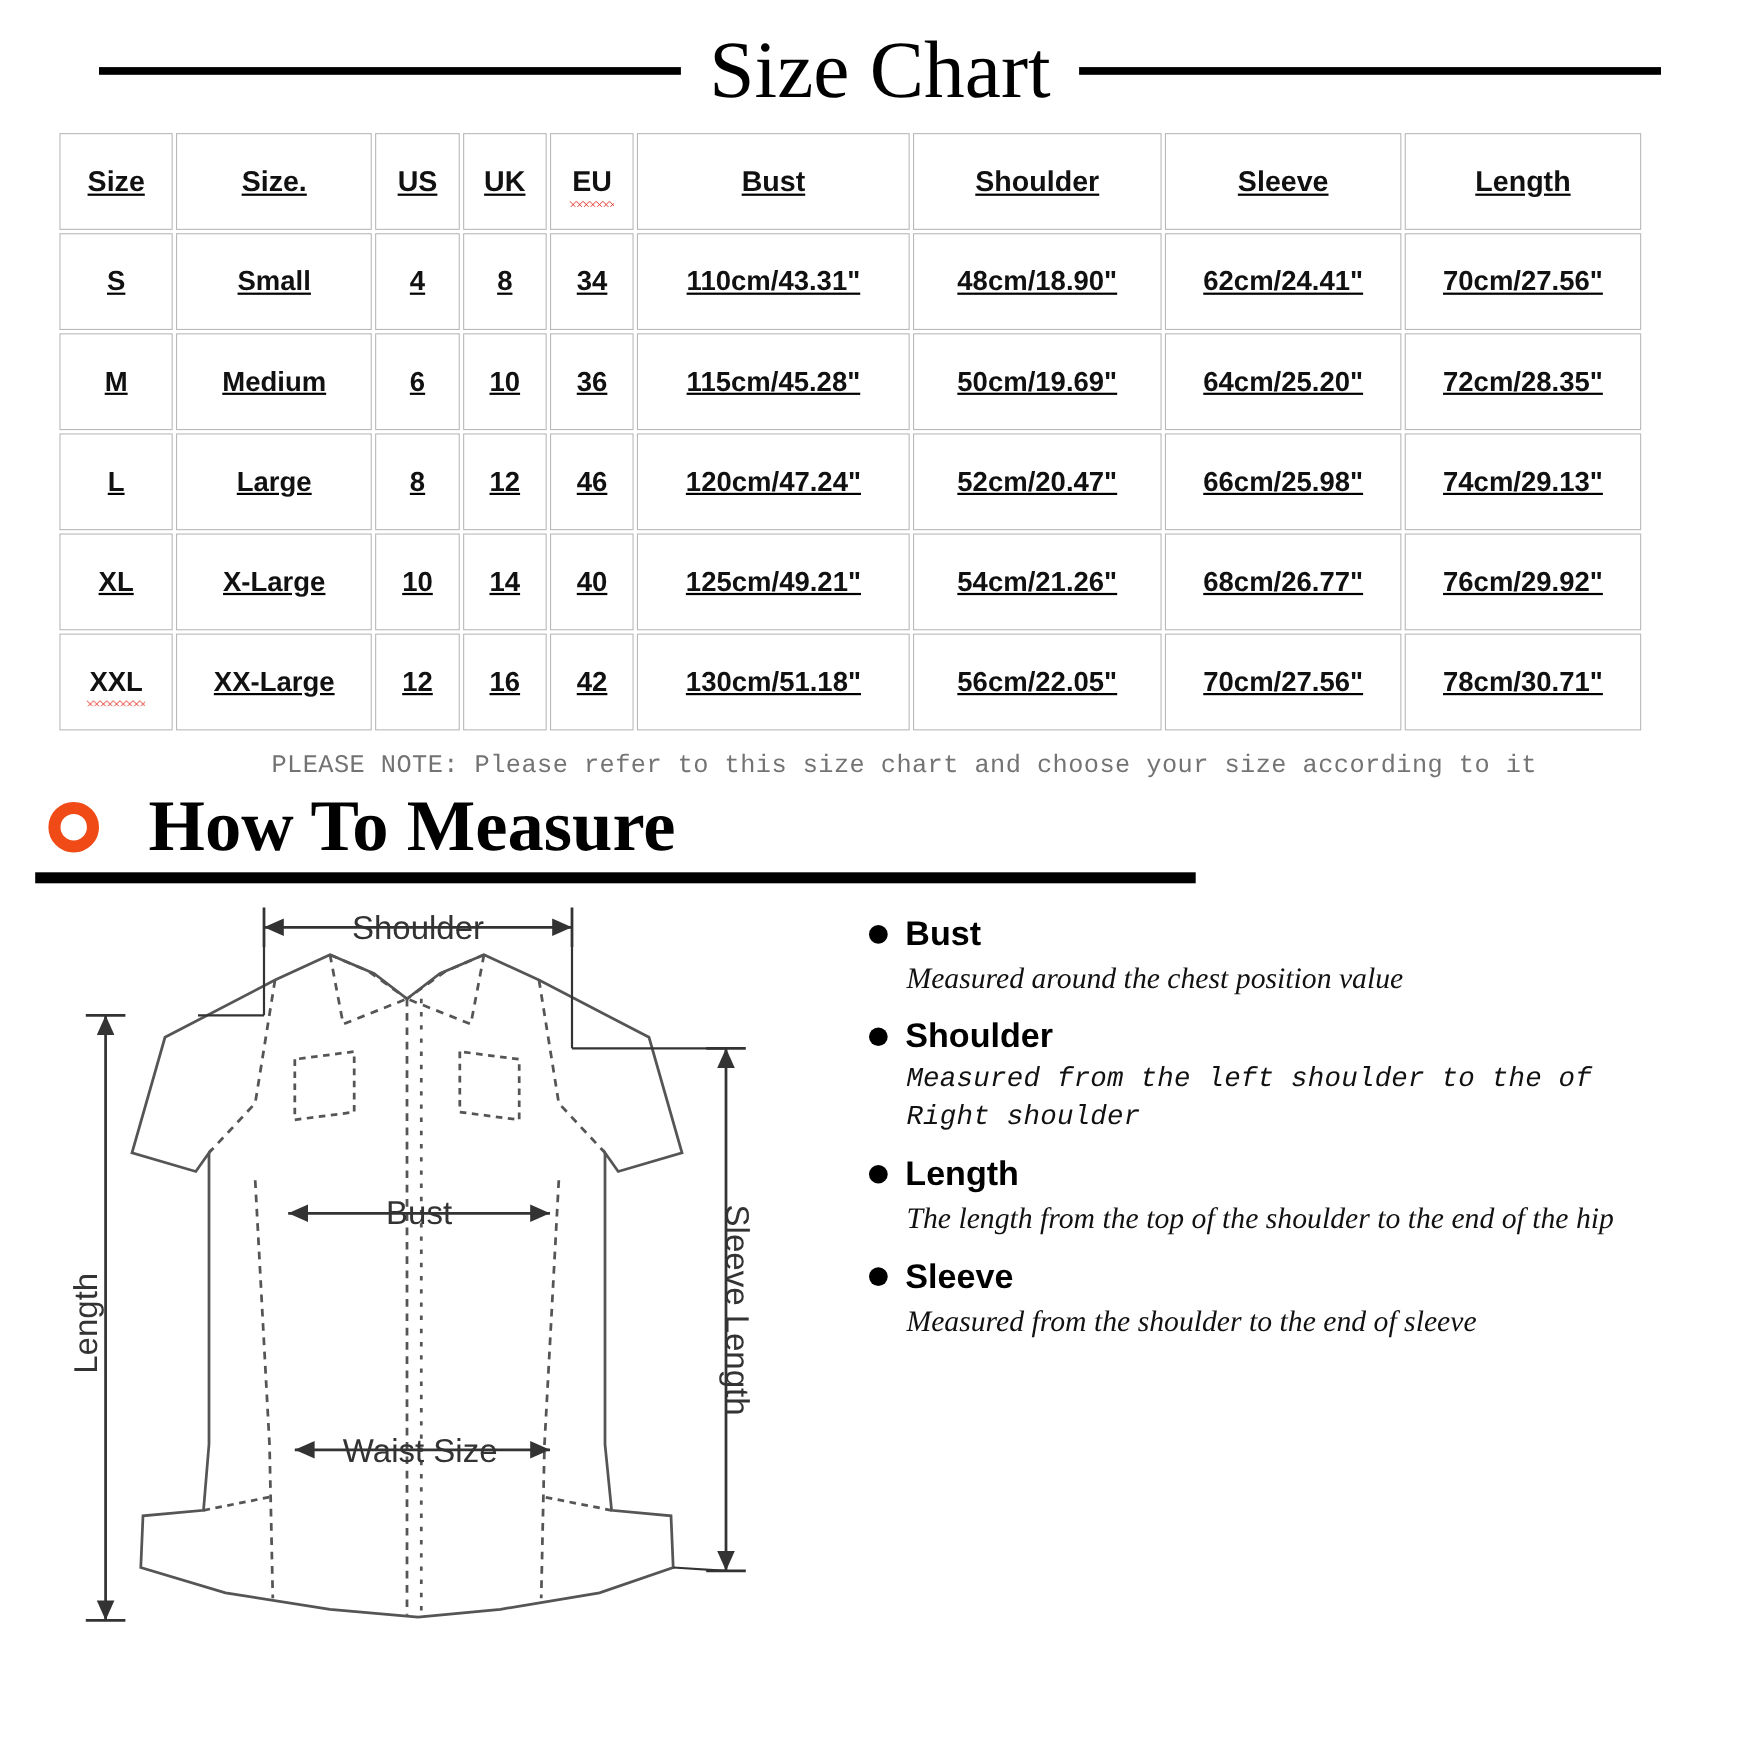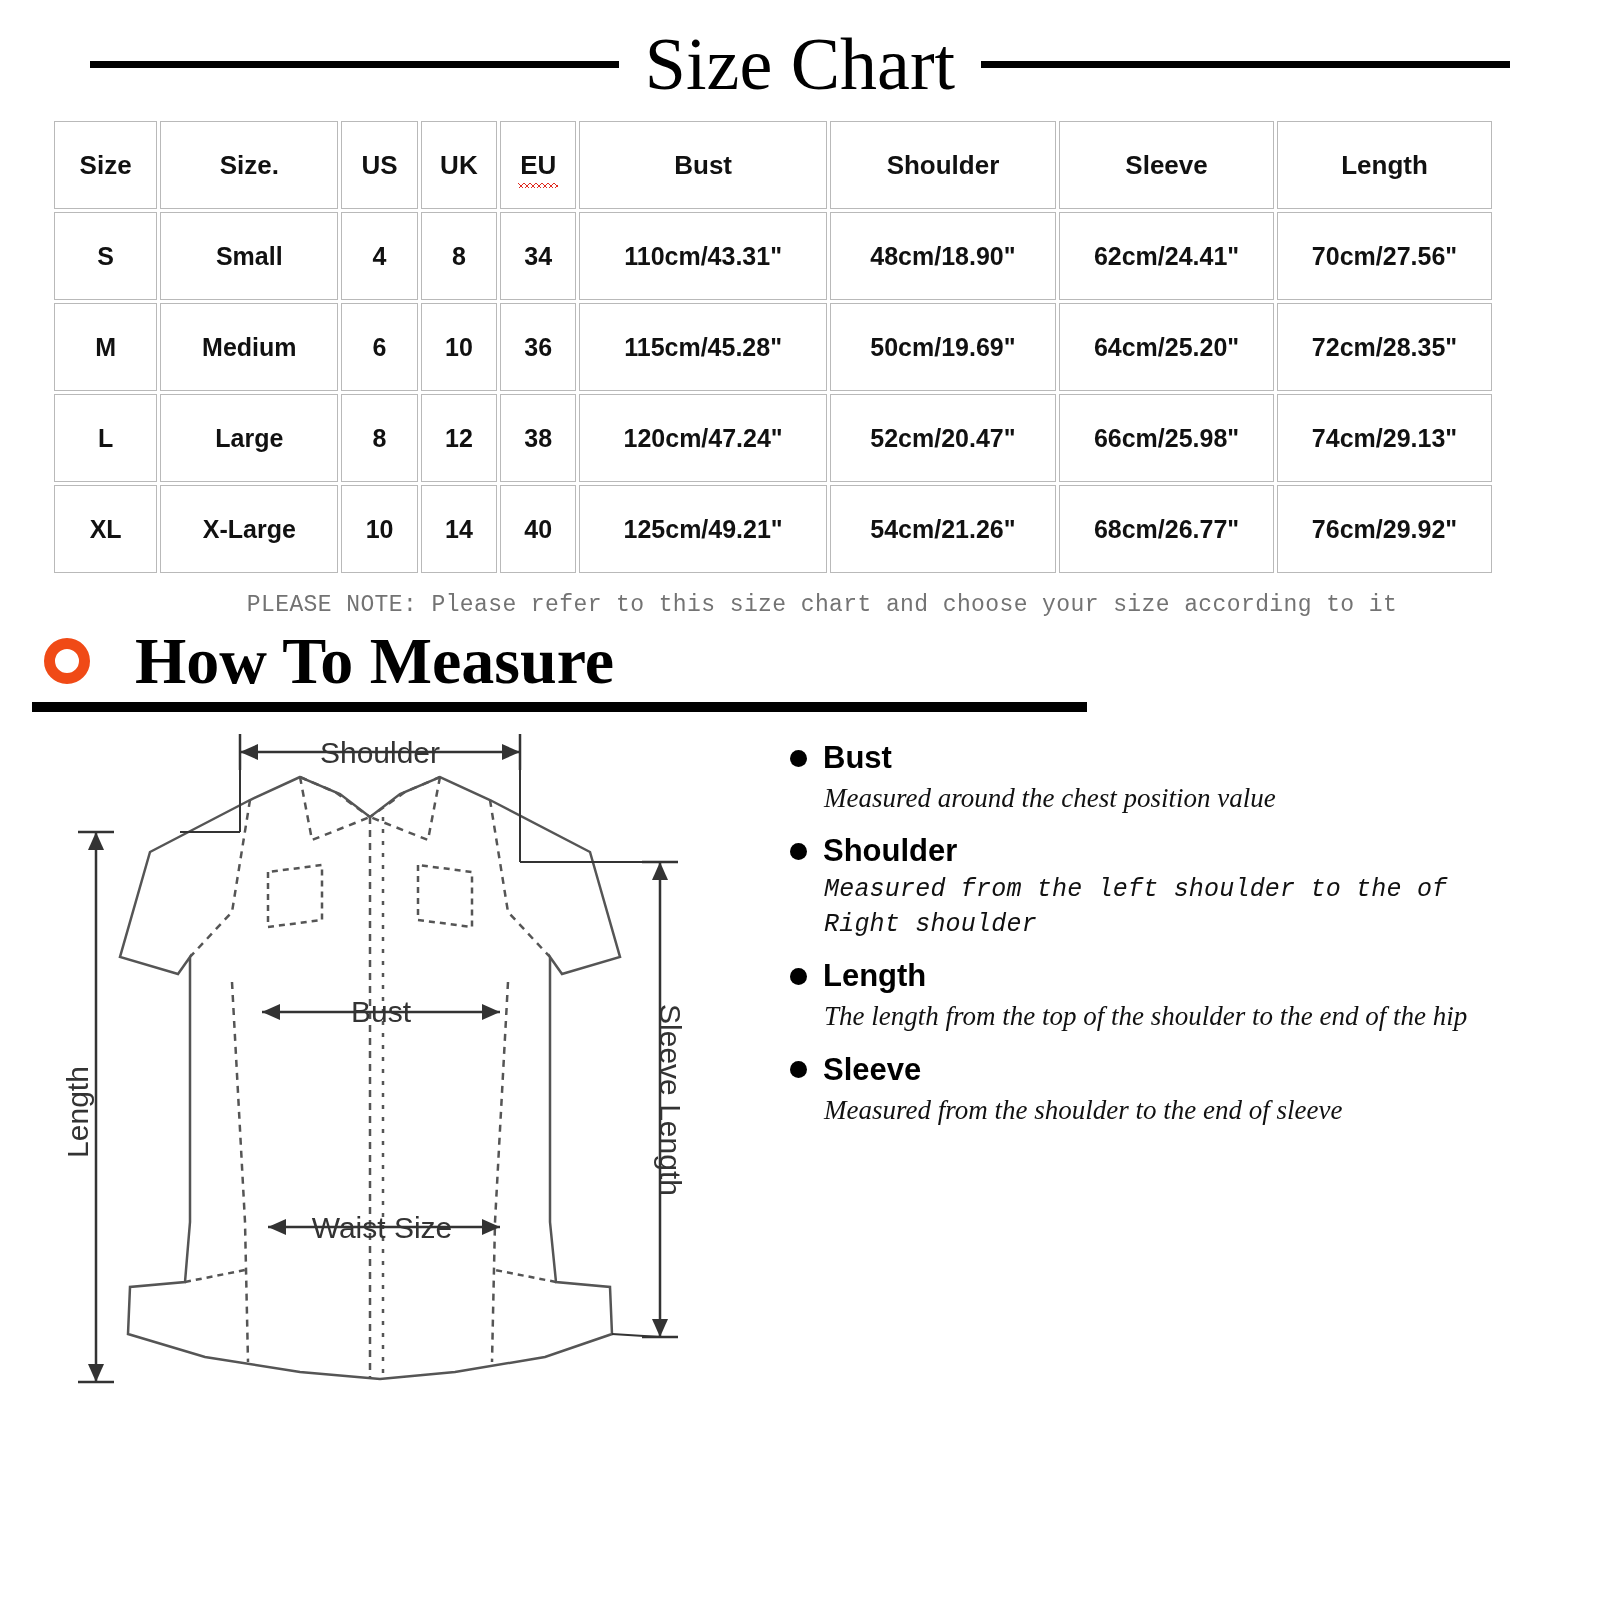--- a/index.html
+++ b/index.html
@@ -23,21 +23,21 @@
   .title-text {
     font-family: "Liberation Serif", serif;
     font-size: 74px;
     font-weight: 400;
     color: #000;
     white-space: nowrap;
     line-height: 1;
   }
 
   
-  .table-wrap { padding: 8px 105px 0 51px; }
+  .table-wrap { padding: 8px 105px 0 51px; text-decoration: underline; }
   table.size-table {
     border-collapse: separate;
     border-spacing: 3px;
     width: 100%;
     table-layout: fixed;
   }
   table.size-table td, table.size-table th {
     border: 1px solid #b9b9b9;
     background: #fff;
     text-align: center;
@@ -205,36 +205,47 @@
           <td>115cm/45.28"</td>
           <td>50cm/19.69"</td>
           <td>64cm/25.20"</td>
           <td>72cm/28.35"</td>
         </tr>
         <tr>
           <td>L</td>
           <td>Large</td>
           <td>8</td>
           <td>12</td>
-          <td>38</td>
+          <td>46</td>
           <td>120cm/47.24"</td>
           <td>52cm/20.47"</td>
           <td>66cm/25.98"</td>
           <td>74cm/29.13"</td>
         </tr>
         <tr>
           <td>XL</td>
           <td>X-Large</td>
           <td>10</td>
           <td>14</td>
           <td>40</td>
           <td>125cm/49.21"</td>
           <td>54cm/21.26"</td>
           <td>68cm/26.77"</td>
           <td>76cm/29.92"</td>
+        </tr>
+        <tr>
+          <td><span class="squiggle">XXL</span></td>
+          <td>XX-Large</td>
+          <td>12</td>
+          <td>16</td>
+          <td>42</td>
+          <td>130cm/51.18"</td>
+          <td>56cm/22.05"</td>
+          <td>70cm/27.56"</td>
+          <td>78cm/30.71"</td>
         </tr>
       </tbody>
     </table>
   </div>
 
   <div class="note">PLEASE NOTE: Please refer to this size chart and choose your size according to it</div>
 
   <div class="how-row">
     <div class="how-ring"></div>
     <div class="how-text">How To Measure</div>

